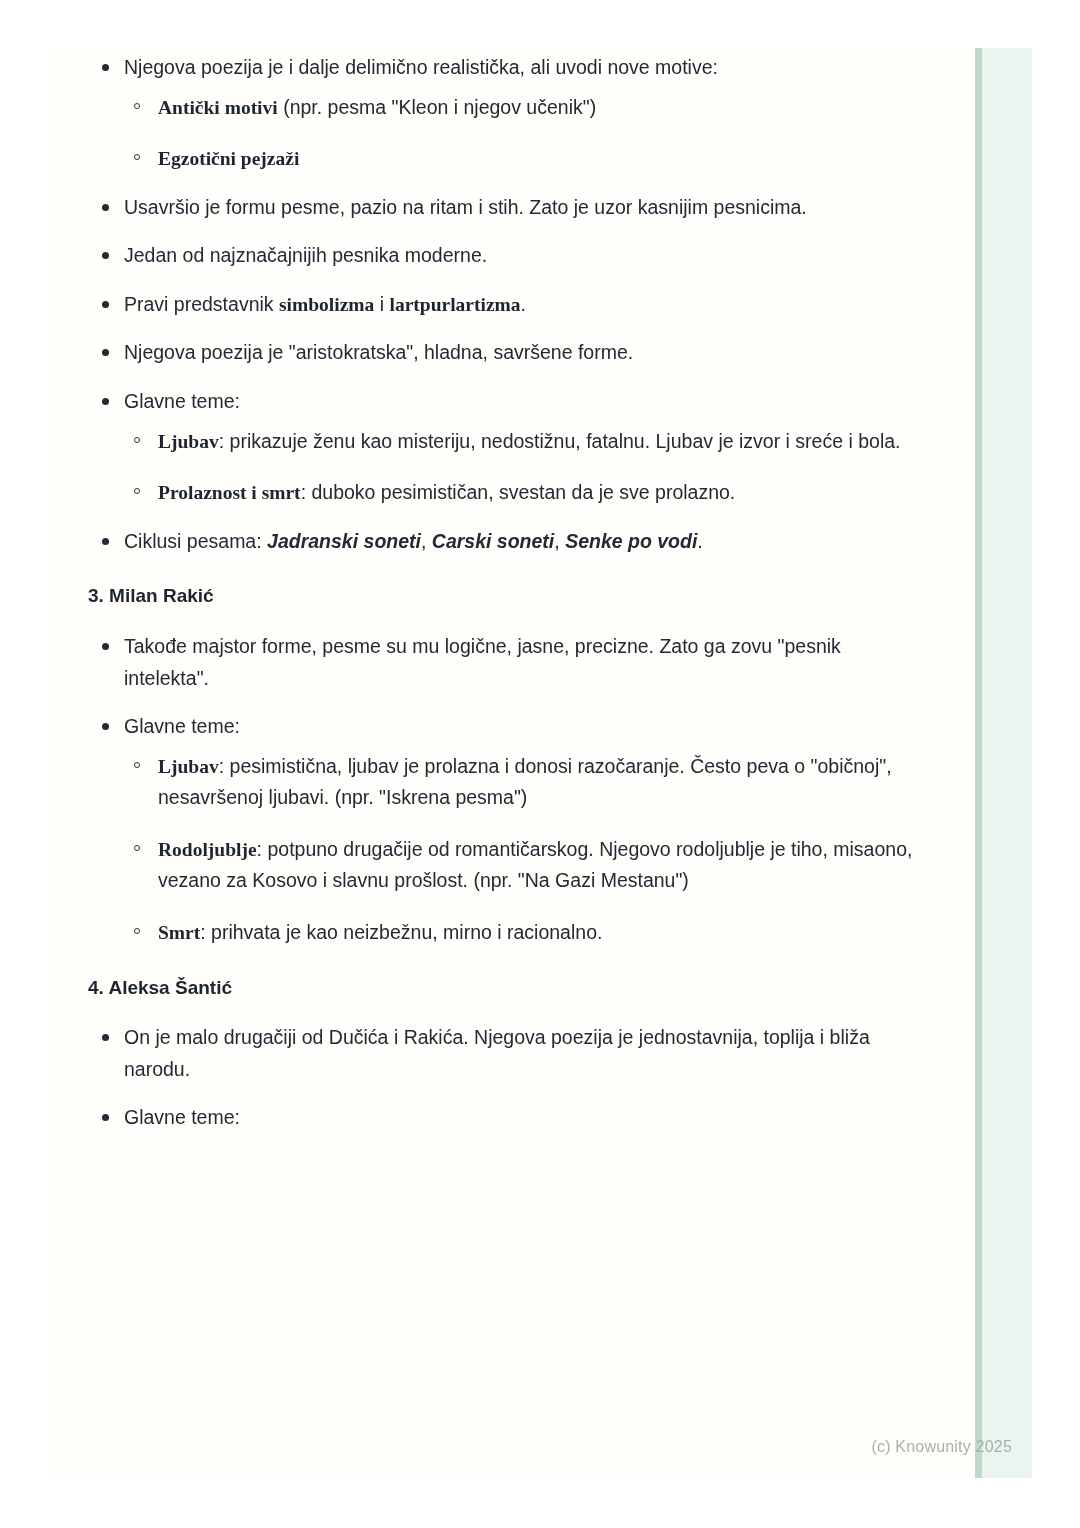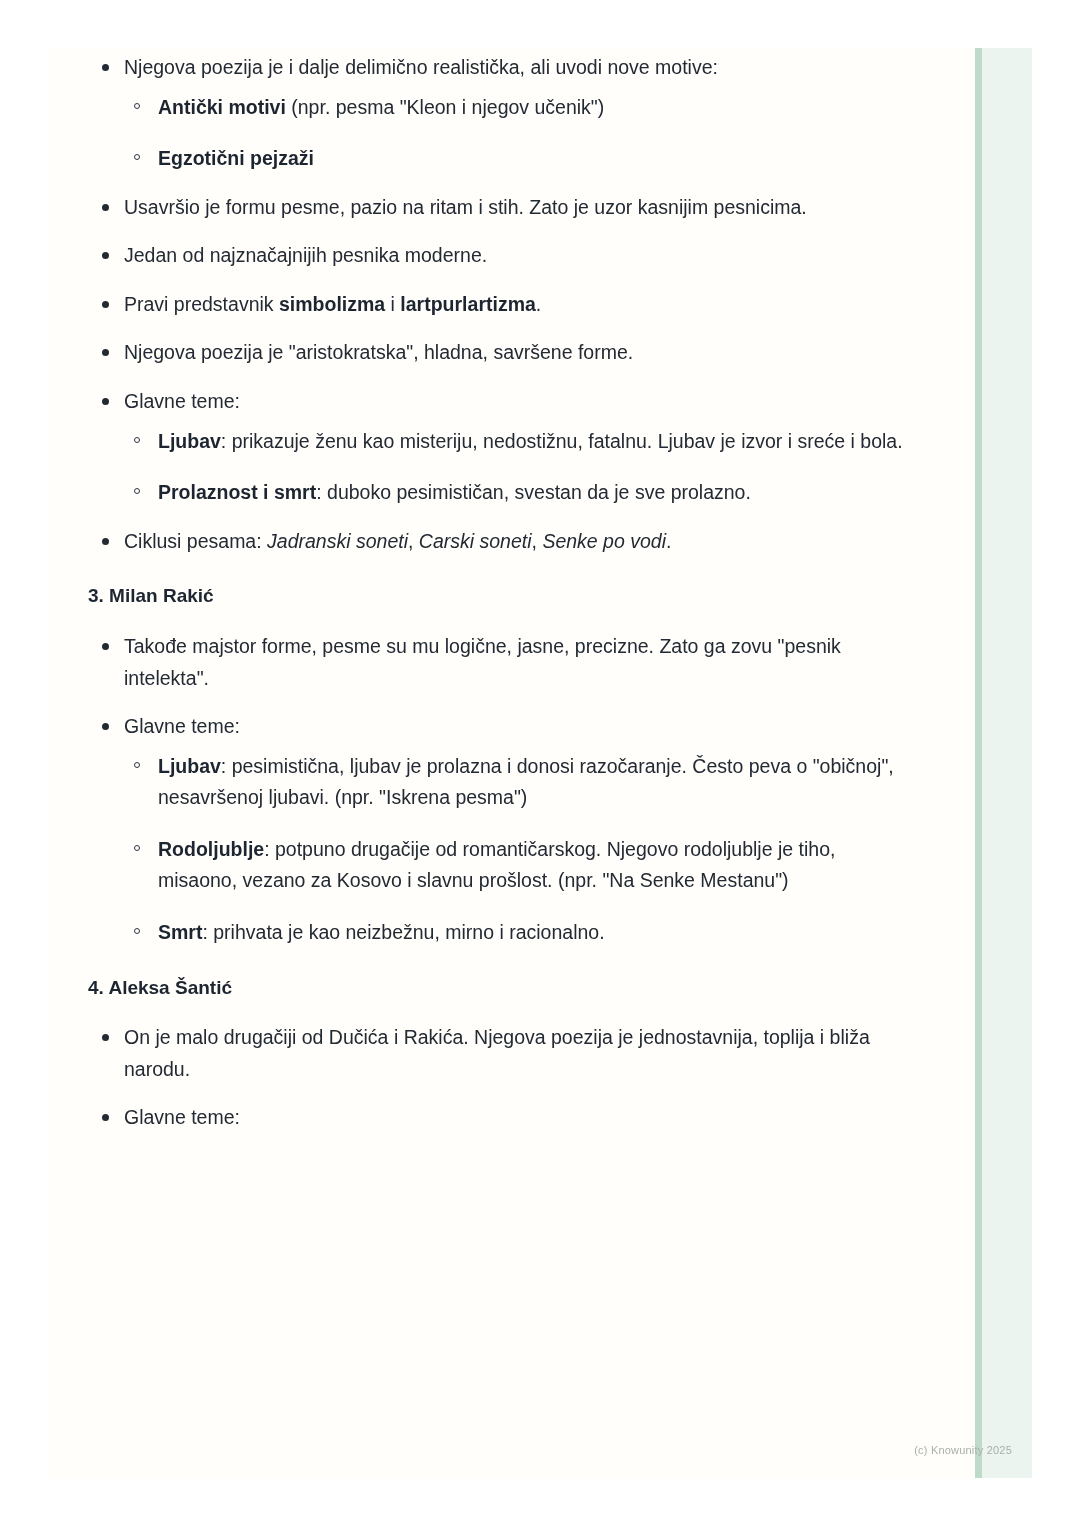--- a/index.html
+++ b/index.html
@@ -103,28 +103,28 @@
     left: 10px;
     top: 11px;
     width: 6px;
     height: 6px;
     border-radius: 50%;
     border: 1.6px solid #2f3741;
     background: transparent;
     box-sizing: border-box;
   }
 
-  b, strong { font-weight: bold; color: #1d2530; }
-  i, em { font-style: italic; }
+  b, strong { font-weight: bold; color: #1d2530; font-family: Liberation Serif, serif; }
+  i, em { font-style: italic; font-weight: bold; }
 
   .watermark {
     position: absolute;
     right: 20px;
     bottom: 22px;
-    font-size: 11px;
+    font-size: 16px;
     color: #a8b0ac;
     letter-spacing: 0.2px;
     white-space: nowrap;
     z-index: 5;
   }
 </style>
 </head>
 <body>
 
 <div class="page">
@@ -146,21 +146,21 @@
               <li class="subbullet-item"><strong>Ljubav</strong><span>: prikazuje ženu kao misteriju, nedostižnu, fatalnu. Ljubav je izvor i sreće i bola.</span></li>
               <li class="subbullet-item"><strong>Prolaznost i smrt</strong><span>: duboko pesimističan, svestan da je sve prolazno.</span></li>
             </ul></li>
           <li class="bullet-item"><span>Ciklusi pesama: </span><em>Jadranski soneti</em><span>, </span><em>Carski soneti</em><span>, </span><em>Senke po vodi</em><span>.</span></li>
         </ul>
         <h3 class="section-heading">3. Milan Rakić</h3>
         <ul class="lvl1">
           <li class="bullet-item"><span>Takođe majstor forme, pesme su mu logične, jasne, precizne. Zato ga zovu "pesnik intelekta".</span></li>
           <li class="bullet-item"><span>Glavne teme:</span><ul class="lvl2">
               <li class="subbullet-item"><strong>Ljubav</strong><span>: pesimistična, ljubav je prolazna i donosi razočaranje. Često peva o "običnoj", nesavršenoj ljubavi. (npr. "Iskrena pesma")</span></li>
-              <li class="subbullet-item"><strong>Rodoljublje</strong><span>: potpuno drugačije od romantičarskog. Njegovo rodoljublje je tiho, misaono, vezano za Kosovo i slavnu prošlost. (npr. "Na Senke Mestanu")</span></li>
+              <li class="subbullet-item"><strong>Rodoljublje</strong><span>: potpuno drugačije od romantičarskog. Njegovo rodoljublje je tiho, misaono, vezano za Kosovo i slavnu prošlost. (npr. "Na Gazi Mestanu")</span></li>
               <li class="subbullet-item"><strong>Smrt</strong><span>: prihvata je kao neizbežnu, mirno i racionalno.</span></li>
             </ul></li>
         </ul>
         <h3 class="section-heading">4. Aleksa Šantić</h3>
         <ul class="lvl1">
           <li class="bullet-item"><span>On je malo drugačiji od Dučića i Rakića. Njegova poezija je jednostavnija, toplija i bliža narodu.</span></li>
           <li class="bullet-item"><span>Glavne teme:</span></li>
         </ul>
       </div>
   </div>

